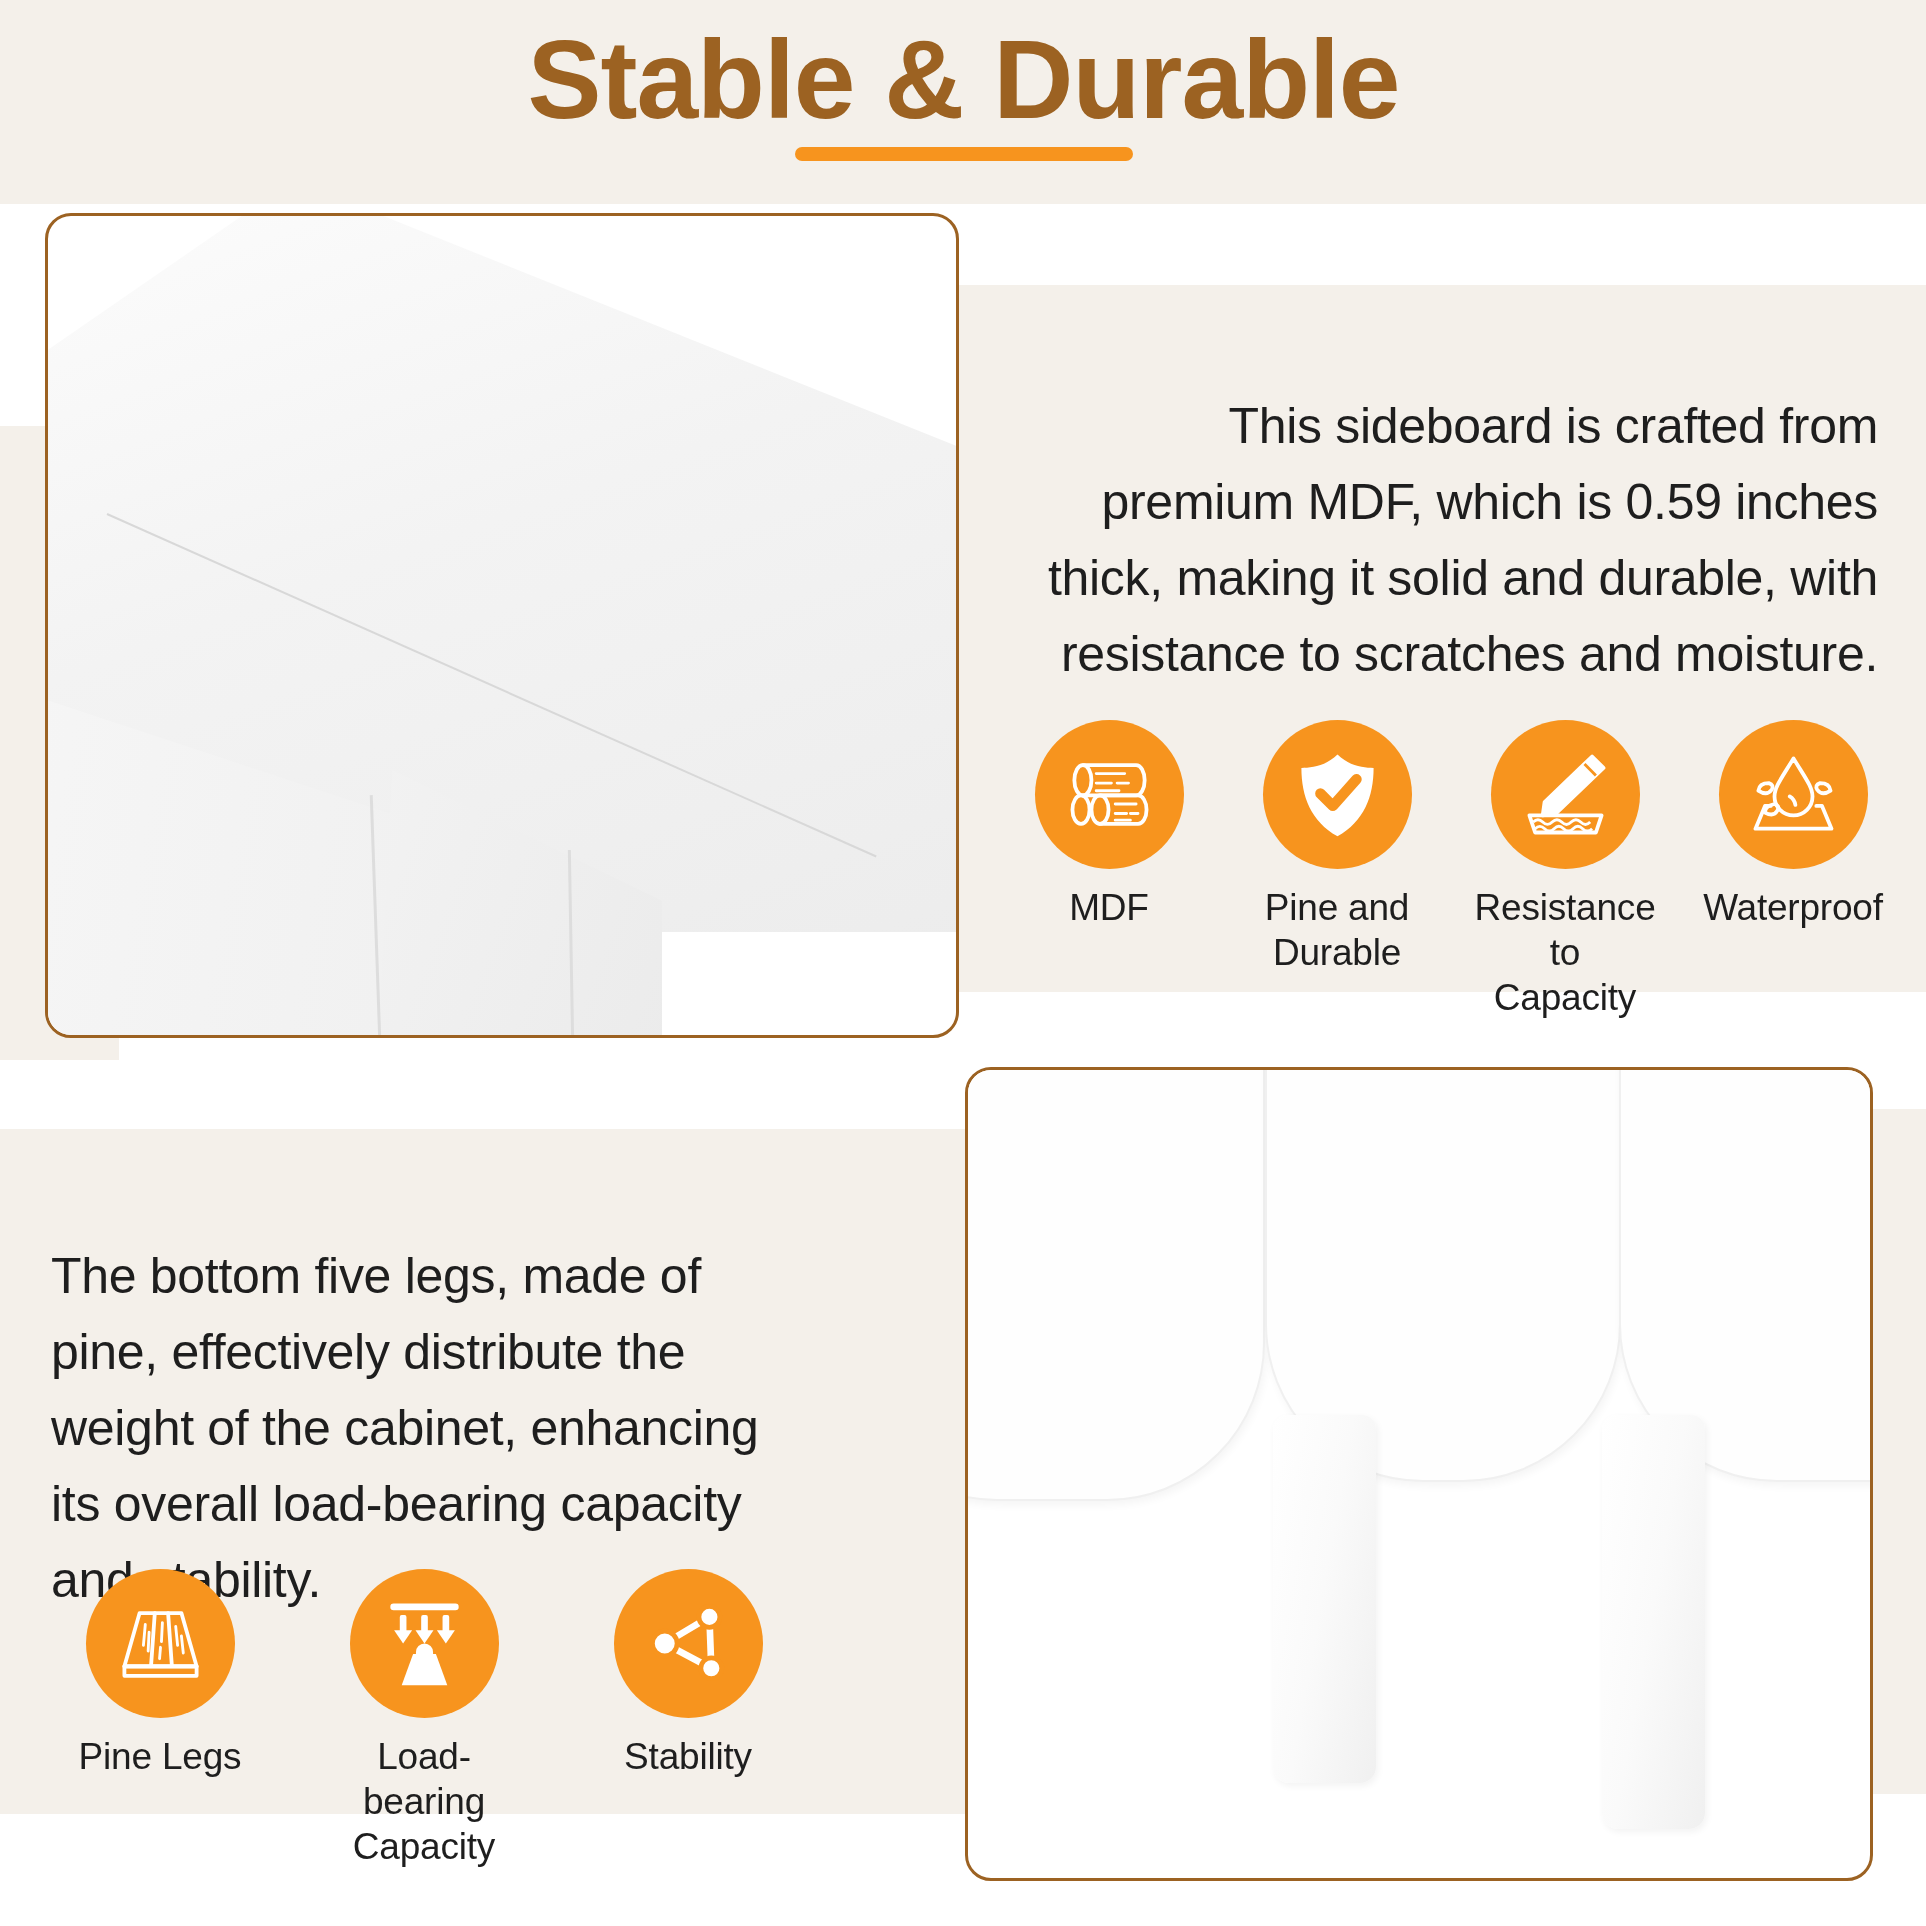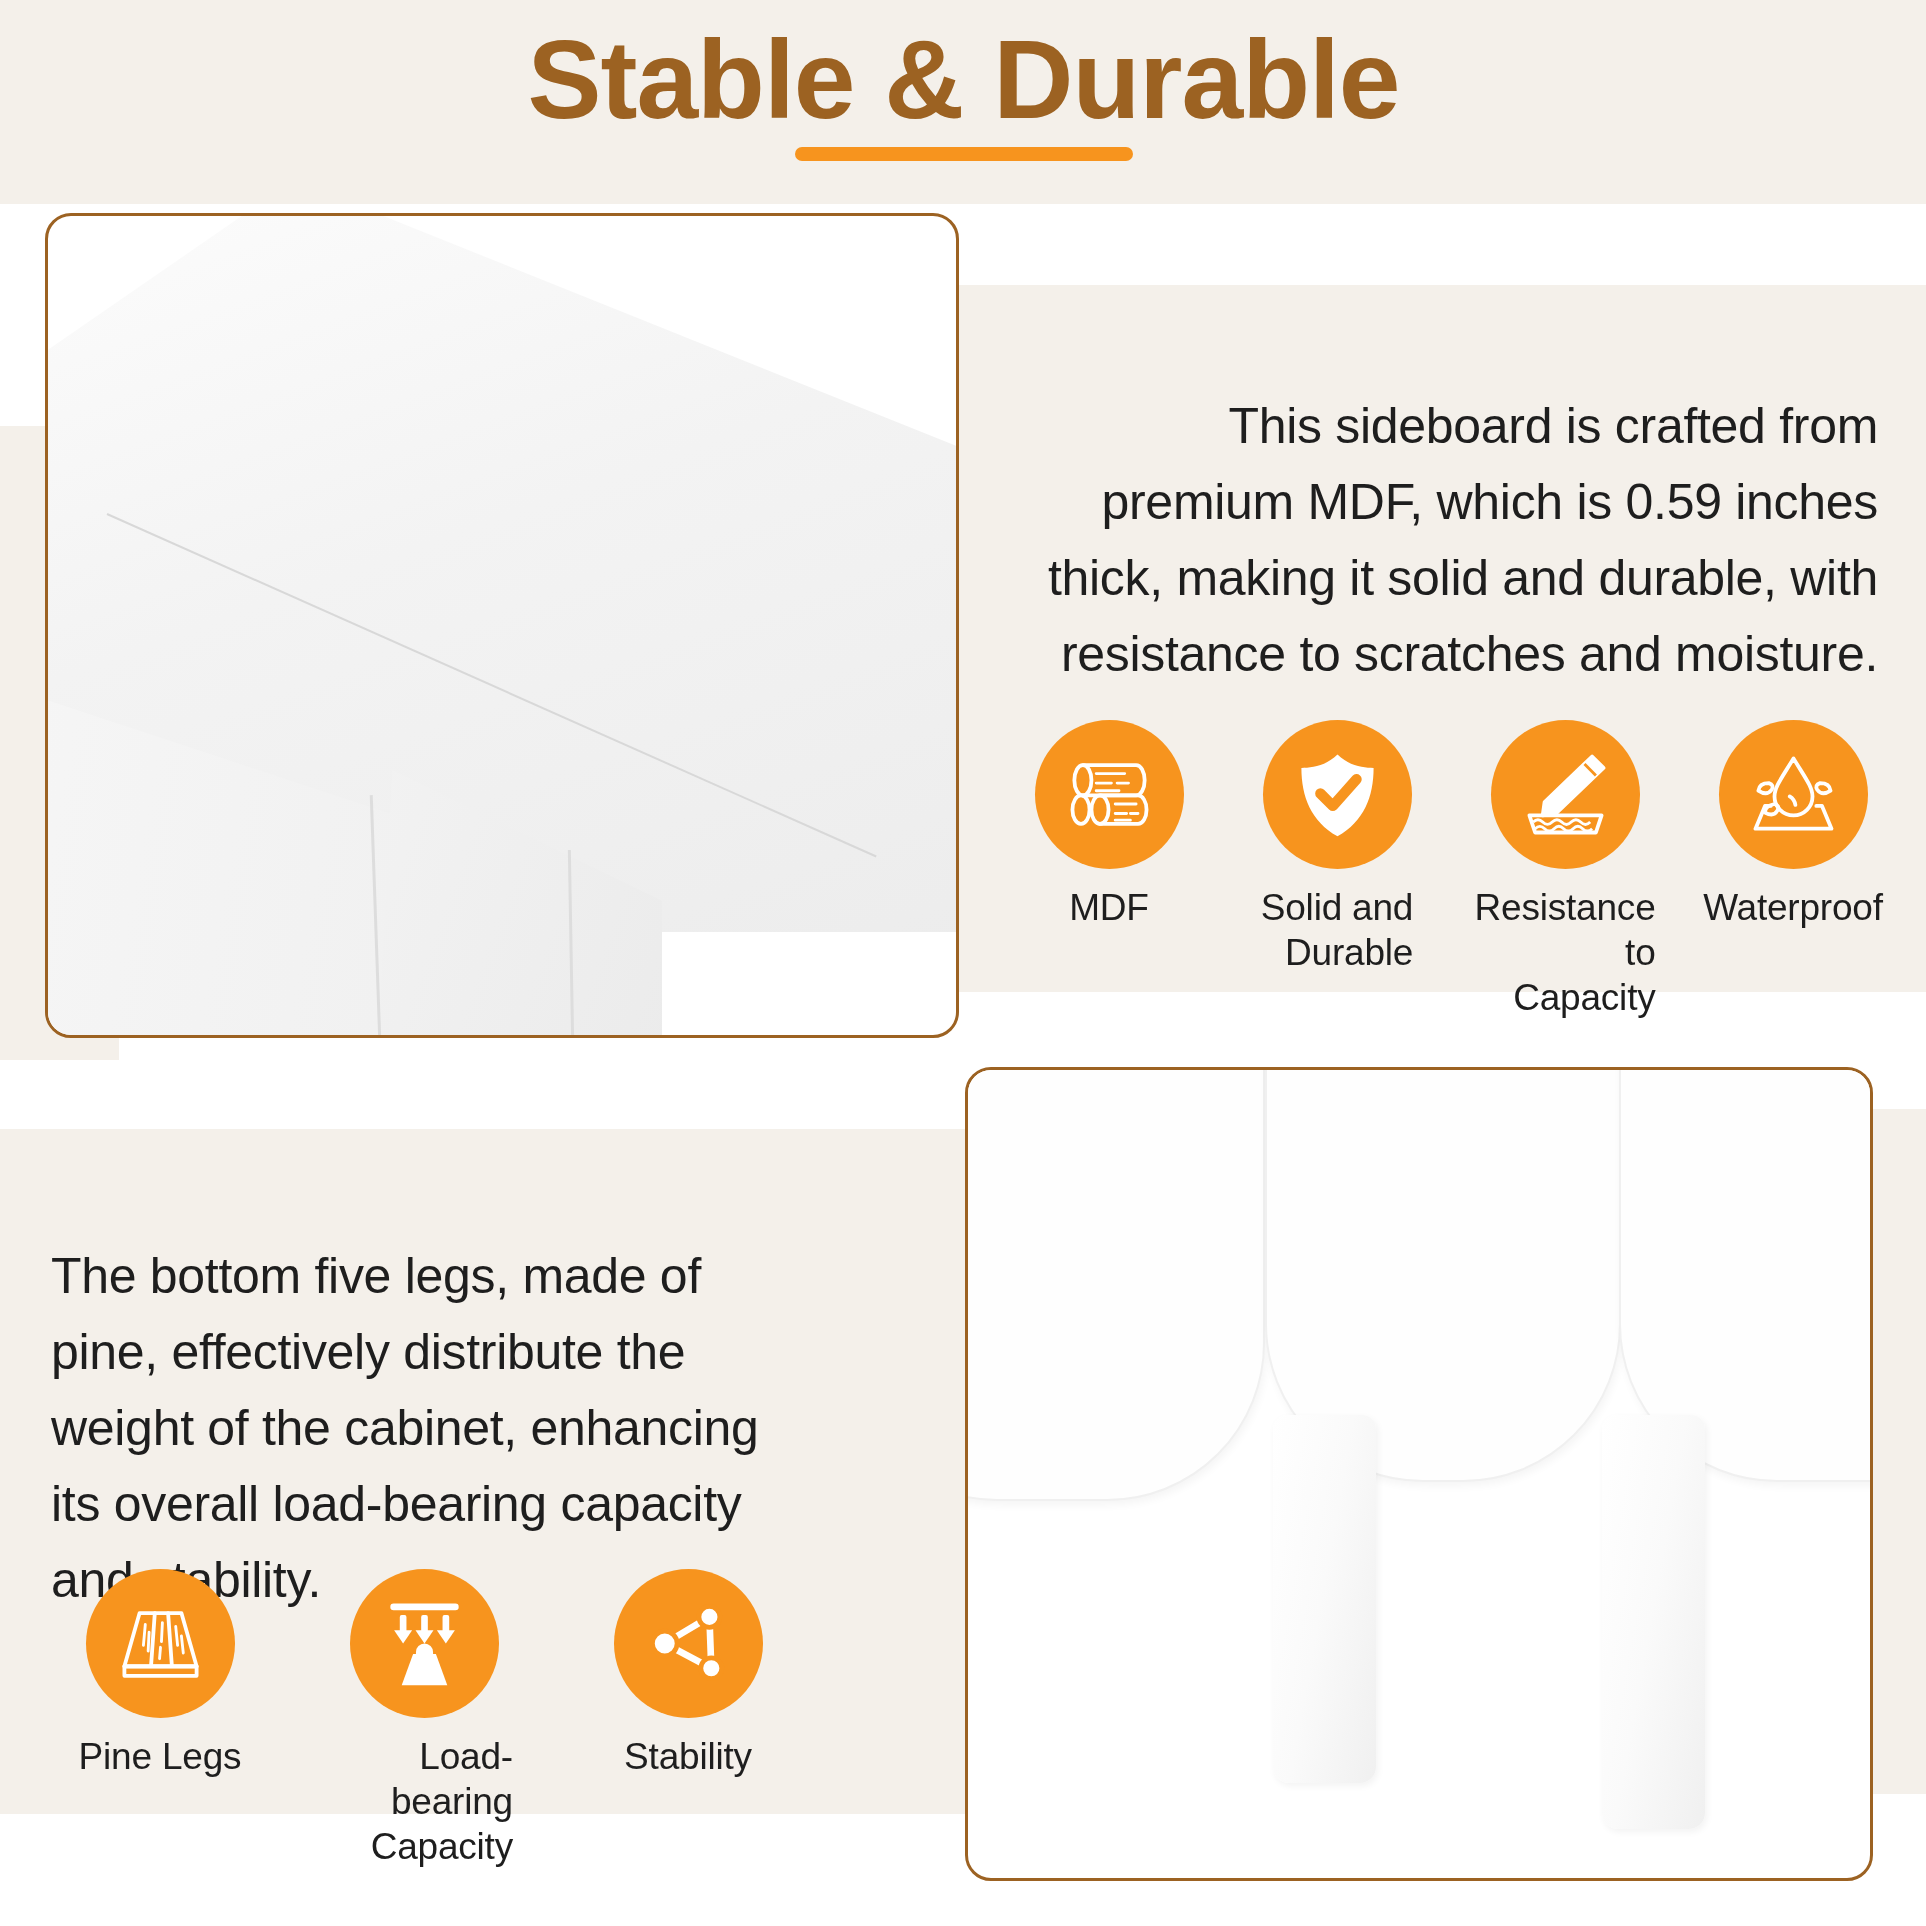--- a/index.html
+++ b/index.html
@@ -122,21 +122,21 @@
   }
   .feature-circle {
     width:149px; height:149px; border-radius:50%;
     background:#F7941E;
     display:flex; align-items:center; justify-content:center;
     flex:none;
   }
   .feature-circle svg { width:95px; height:95px; display:block; }
   .feature-label {
     margin-top:16px;
-    text-align:right;
+    text-align:center;
     color:#1E1E1E;
     font-size:37px;
     line-height:1.22;
     font-family:"Liberation Sans", sans-serif;
     letter-spacing:-0.2px;
     white-space:pre-line;
   }
 </style>
 </head>
 <body>
@@ -180,21 +180,21 @@
       <div class="feature-label">MDF</div>
     </div>
 
     <div class="feature">
       <div class="feature-circle">
         <svg viewBox="0 0 100 100">
           <path d="M50 8 C62 20 78 22 88 22 C88 52 78 78 50 94 C22 78 12 52 12 22 C22 22 38 20 50 8 Z" fill="#ffffff"></path>
           <path d="M32 49 L45 62 L70 34" fill="none" stroke="#F7941E" stroke-width="11" stroke-linecap="round" stroke-linejoin="round"></path>
         </svg>
       </div>
-      <div class="feature-label">Solid and
+      <div class="feature-label">Pine and
 Durable</div>
     </div>
 
     <div class="feature">
       <div class="feature-circle">
         <svg viewBox="0 0 100 100" fill="none" stroke="#ffffff" stroke-width="4" stroke-linejoin="round">
           <path d="M78 10 L90 22 L40 70 L26 72 L28 58 Z" fill="#ffffff" stroke="#ffffff"></path>
           <path d="M70 18 L82 30" stroke="#F7941E" stroke-width="3"></path>
           <path d="M12 72 H88 L82 90 H18 Z"></path>
           <path d="M16 79 q5 -5 10 0 t10 0 t10 0 t10 0 t10 0 t10 0" stroke-width="3"></path>

